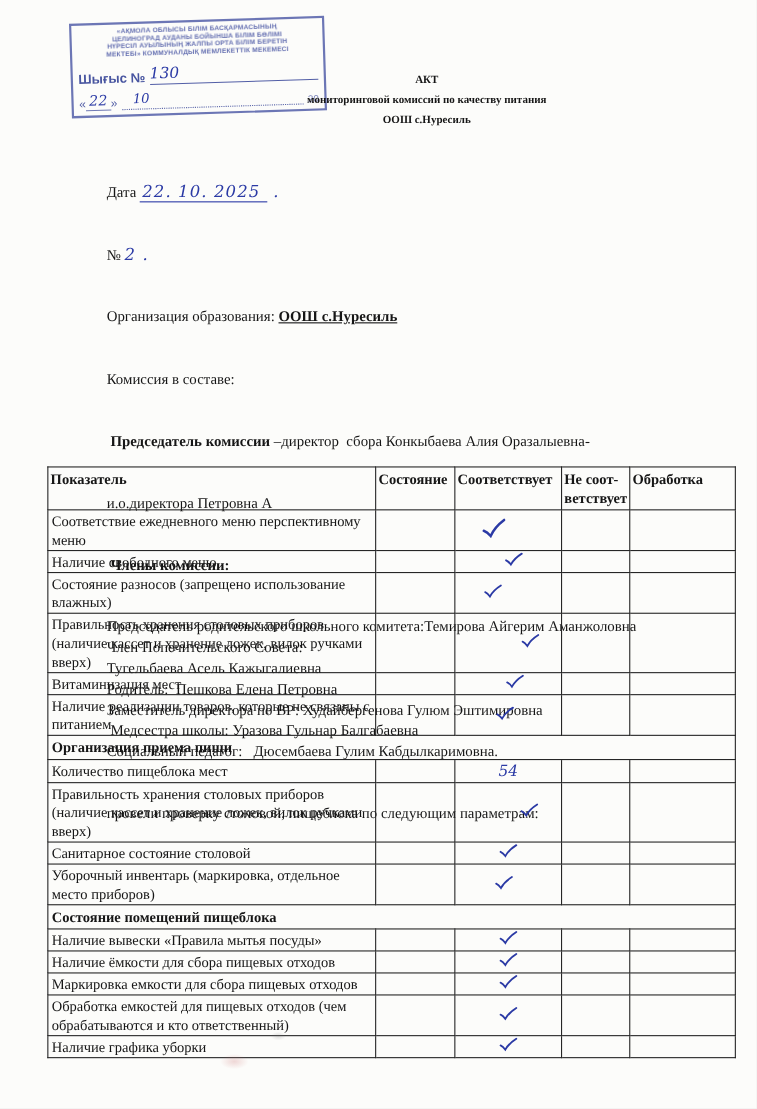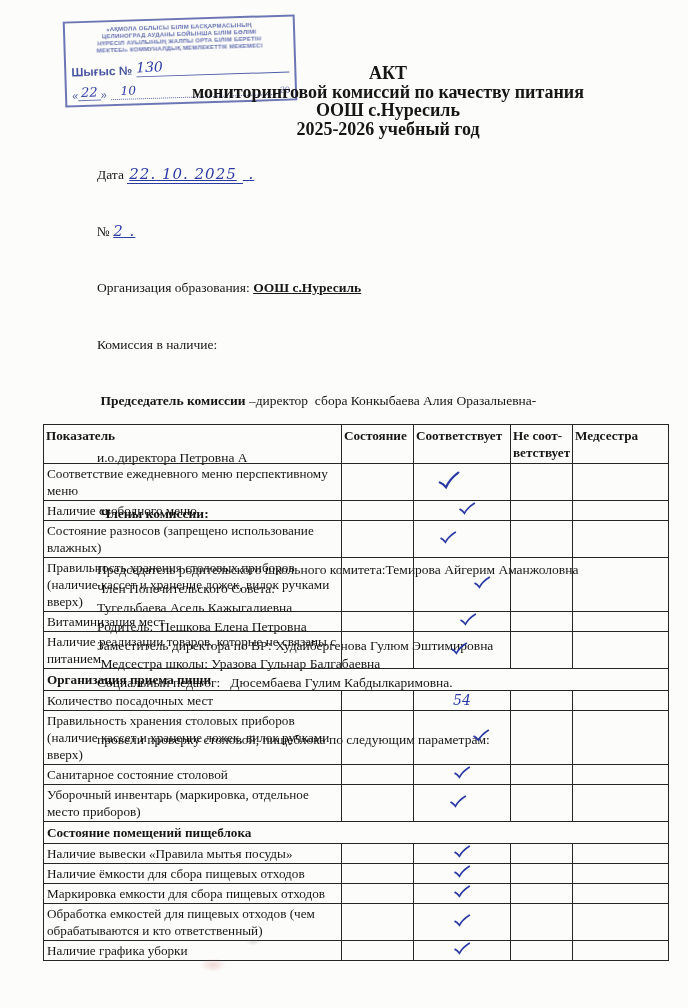--- a/index.html
+++ b/index.html
@@ -40,27 +40,27 @@
   .stamp-quote{font-size:11px;color:rgba(52,66,150,.85);font-family:"Liberation Sans", sans-serif;}
   .stamp-day{border-bottom:1.4px solid rgba(52,66,150,.7);padding:0 3px;}
   .stamp-dotted{flex:1;border-bottom:1.6px dotted rgba(52,66,150,.8);margin:0 4px;text-align:left;padding-left:10px;}
   .stamp-yearpfx{font-family:"Liberation Sans", sans-serif;font-size:9px;color:rgba(52,66,150,.65);}
   
   .hw{
     font-family:"DejaVu Serif", serif;
     font-style:italic;
     color:#2b3aa5;
   }
-  .hw-lg{font-size:15px;letter-spacing:1px;text-decoration:underline;}
+  .hw-lg{font-size:15px;letter-spacing:1px;}
   .underl{border-bottom:1.6px solid #2b3aa5;padding:0 6px 0 2px;}
   
   .titles{
     position:absolute;left:88px;top:64px;width:600px;
     text-align:center;font-weight:bold;
-    font-size:18px;line-height:18.5px;
+    font-size:10px;line-height:18.5px;
   }
   
   .info{
     position:absolute;left:97px;top:127px;width:572px;
     font-size:13.5px;line-height:18.8px;
     white-space:pre-wrap;
   }
   .info .line{min-height:18.8px;}
   .b{font-weight:bold;}
   .bu{font-weight:bold;text-decoration:underline;}
@@ -128,28 +128,27 @@
         <span class="stamp-dotted"><span class="hw" style="font-size:12px">10</span></span>
         <span class="stamp-yearpfx">20</span>
       </div>
     </div>
   </div>
 
   <div class="titles">
     <div>АКТ</div>
     <div>мониторинговой комиссий по  качеству питания</div>
     <div>ООШ с.Нуресиль</div>
-    <div>2025-2026 учебный год</div>
   </div>
 
   <div class="info">
     <div class="line"><span>Дата</span> <span class="hw hw-lg underl">22. 10. 2025</span><span class="hw hw-lg"> .</span></div>
     <div class="line"><span>№</span> <span class="hw hw-lg">2</span><span class="hw hw-lg"> .</span></div>
     <div class="line"><span>Организация образования: </span><span class="bu">ООШ с.Нуресиль</span></div>
-    <div class="line">Комиссия в наличие:</div>
+    <div class="line">Комиссия в составе:</div>
     <div class="line"><span class="b"> Председатель комиссии</span><span> –директор  сбора Конкыбаева Алия Оразалыевна-</span></div>
     <div class="line">и.о.директора Петровна А</div>
     <div class="line b"> Члены комиссии:</div>
     <div id="member-lines"><div class="line">Председатель родительского школьного комитета:Темирова Айгерим Аманжоловна</div><div class="line">Член Попечительского Совета:</div><div class="line">Тугельбаева Асель Кажыгалиевна</div><div class="line">Родитель:  Пешкова Елена Петровна</div><div class="line">Заместитель директора по ВР: Худайбергенова Гулюм Эштимировна</div><div class="line"> Медсестра школы: Уразова Гульнар Балгабаевна</div><div class="line">Социальный педагог:   Дюсембаева Гулим Кабдылкаримовна.</div></div>
     <div class="line">провели проверку столовой, пищеблока по следующим параметрам:</div>
   </div>
 
   <table class="check-table">
     <colgroup>
         <col class="c1">
@@ -158,21 +157,21 @@
         <col class="c4">
         <col class="c5">
       </colgroup>
     <thead>
         <tr id="table-head-row">
           <th>Показатель</th>
           <th>Состояние</th>
           <th>Соответствует</th>
           <th>Не соот-
 ветствует</th>
-          <th>Медсестра</th>
+          <th>Обработка</th>
         </tr>
       </thead>
     <tbody id="table-body">
         <tr>
           <td>Соответствие ежедневного меню перспективному меню</td>
           <td></td>
           <td class="mark-cell"><span class="mark"><svg viewBox="0 0 20 15">
                 <path d="M2 8.5 Q4.5 9.5 7 13 Q10.5 6.5 18.5 1.5" fill="none" stroke="currentColor" stroke-width="1.9" stroke-linecap="round"></path>
               </svg></span></td>
           <td></td>
@@ -220,21 +219,21 @@
           <td class="mark-cell"><span class="mark"><svg viewBox="0 0 20 15">
                 <path d="M2 8.5 Q4.5 9.5 7 13 Q10.5 6.5 18.5 1.5" fill="none" stroke="currentColor" stroke-width="1.9" stroke-linecap="round"></path>
               </svg></span></td>
           <td></td>
           <td></td>
         </tr>
         <tr class="section-row">
           <td colspan="5">Организация приема пищи</td>
         </tr>
         <tr>
-          <td>Количество посадочных мест</td>
+          <td>Количество пищеблока мест</td>
           <td></td>
           <td class="mark-cell"><span class="hw mark-text">54</span></td>
           <td></td>
           <td></td>
         </tr>
         <tr>
           <td>Правильность хранения столовых приборов (наличие кассет и хранение ложек, вилок ручками вверх)</td>
           <td></td>
           <td class="mark-cell"><span class="mark"><svg viewBox="0 0 20 15">
                 <path d="M2 8.5 Q4.5 9.5 7 13 Q10.5 6.5 18.5 1.5" fill="none" stroke="currentColor" stroke-width="1.9" stroke-linecap="round"></path>

